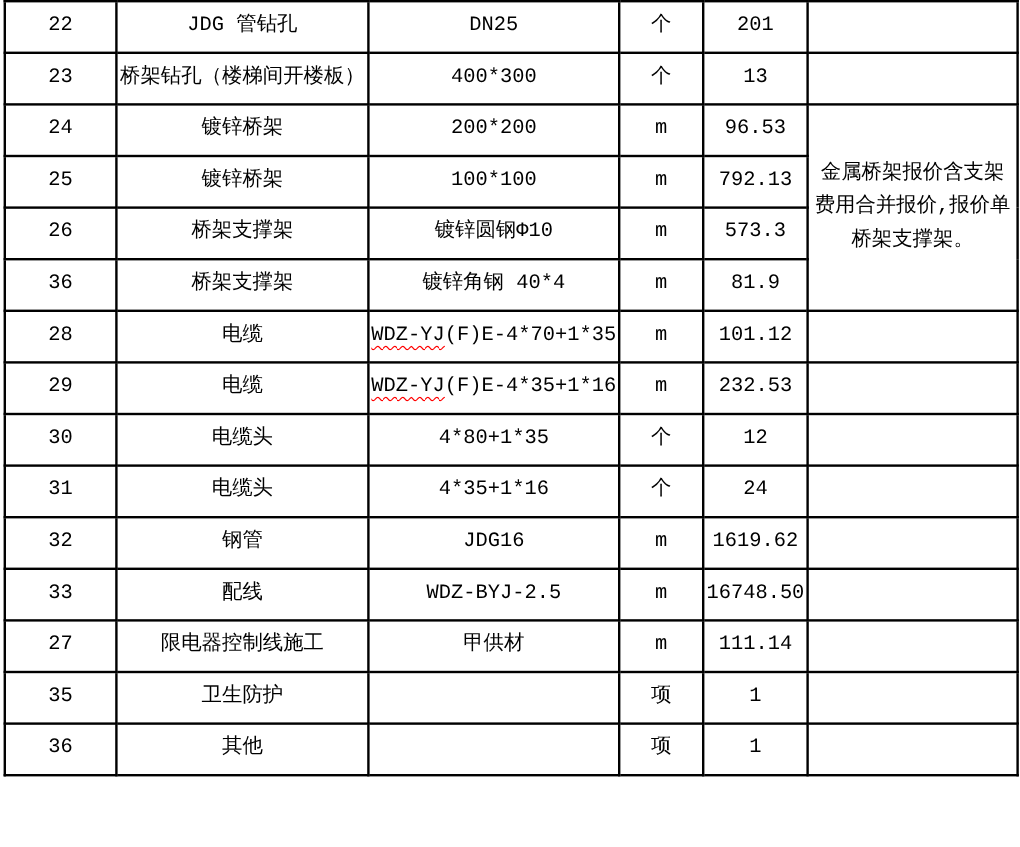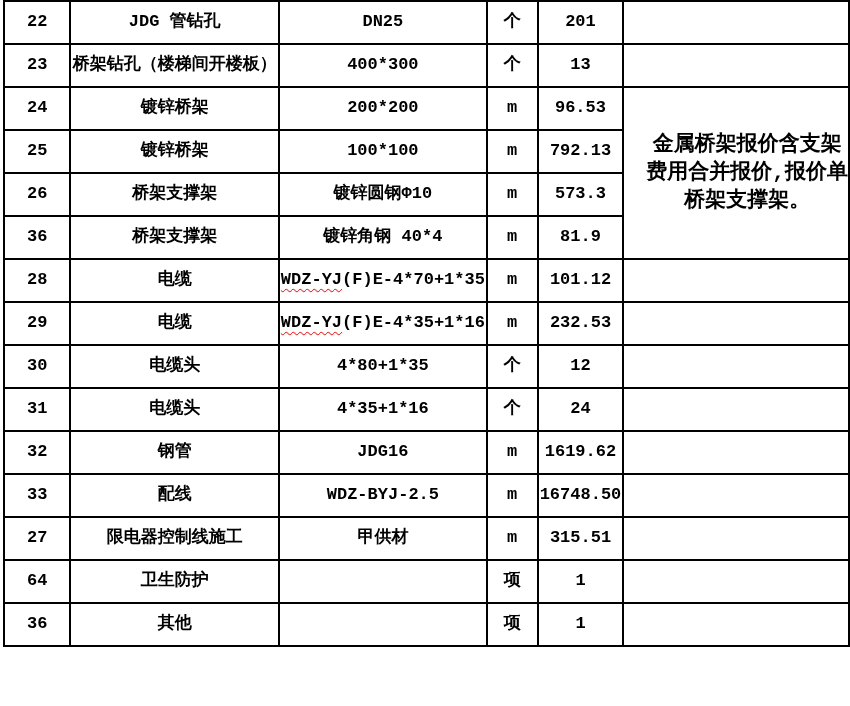--- a/index.html
+++ b/index.html
@@ -18,42 +18,40 @@
   }
   table.grid {
     position: absolute;
     left: 3px;
     top: -43px;
     border-collapse: collapse;
     table-layout: fixed;
   }
   table.grid tr {
     height: 43px;
-    font-weight: bold;
   }
   table.grid td {
     border: 2px solid #000000;
     box-sizing: border-box;
     padding: 0;
     text-align: center;
     vertical-align: middle;
     font-size: 17px;
     line-height: 1.2;
     white-space: nowrap;
     overflow: hidden;
   }
   td.remark {
     text-align: left;
     padding-left: 7px;
     white-space: normal;
   }
   td.remark div {
     line-height: 28px;
-    font-size: 21px;
-    margin-left: 22px;
+    font-size: 17px;
   }
   .wavy {
     text-decoration-line: underline;
     text-decoration-style: wavy;
     text-decoration-color: #ff0000;
     text-decoration-thickness: 1px;
     text-underline-offset: 4px;
   }
 </style>
 </head>
@@ -173,25 +171,25 @@
           <td>WDZ-BYJ-2.5</td>
           <td>m</td>
           <td>16748.50</td>
           <td></td>
         </tr>
         <tr>
           <td>27</td>
           <td>限电器控制线施工</td>
           <td>甲供材</td>
           <td>m</td>
-          <td>315.51</td>
-          <td></td>
-        </tr>
-        <tr>
-          <td>64</td>
+          <td>111.14</td>
+          <td></td>
+        </tr>
+        <tr>
+          <td>35</td>
           <td>卫生防护</td>
           <td></td>
           <td>项</td>
           <td>1</td>
           <td></td>
         </tr>
         <tr>
           <td>36</td>
           <td>其他</td>
           <td></td>

